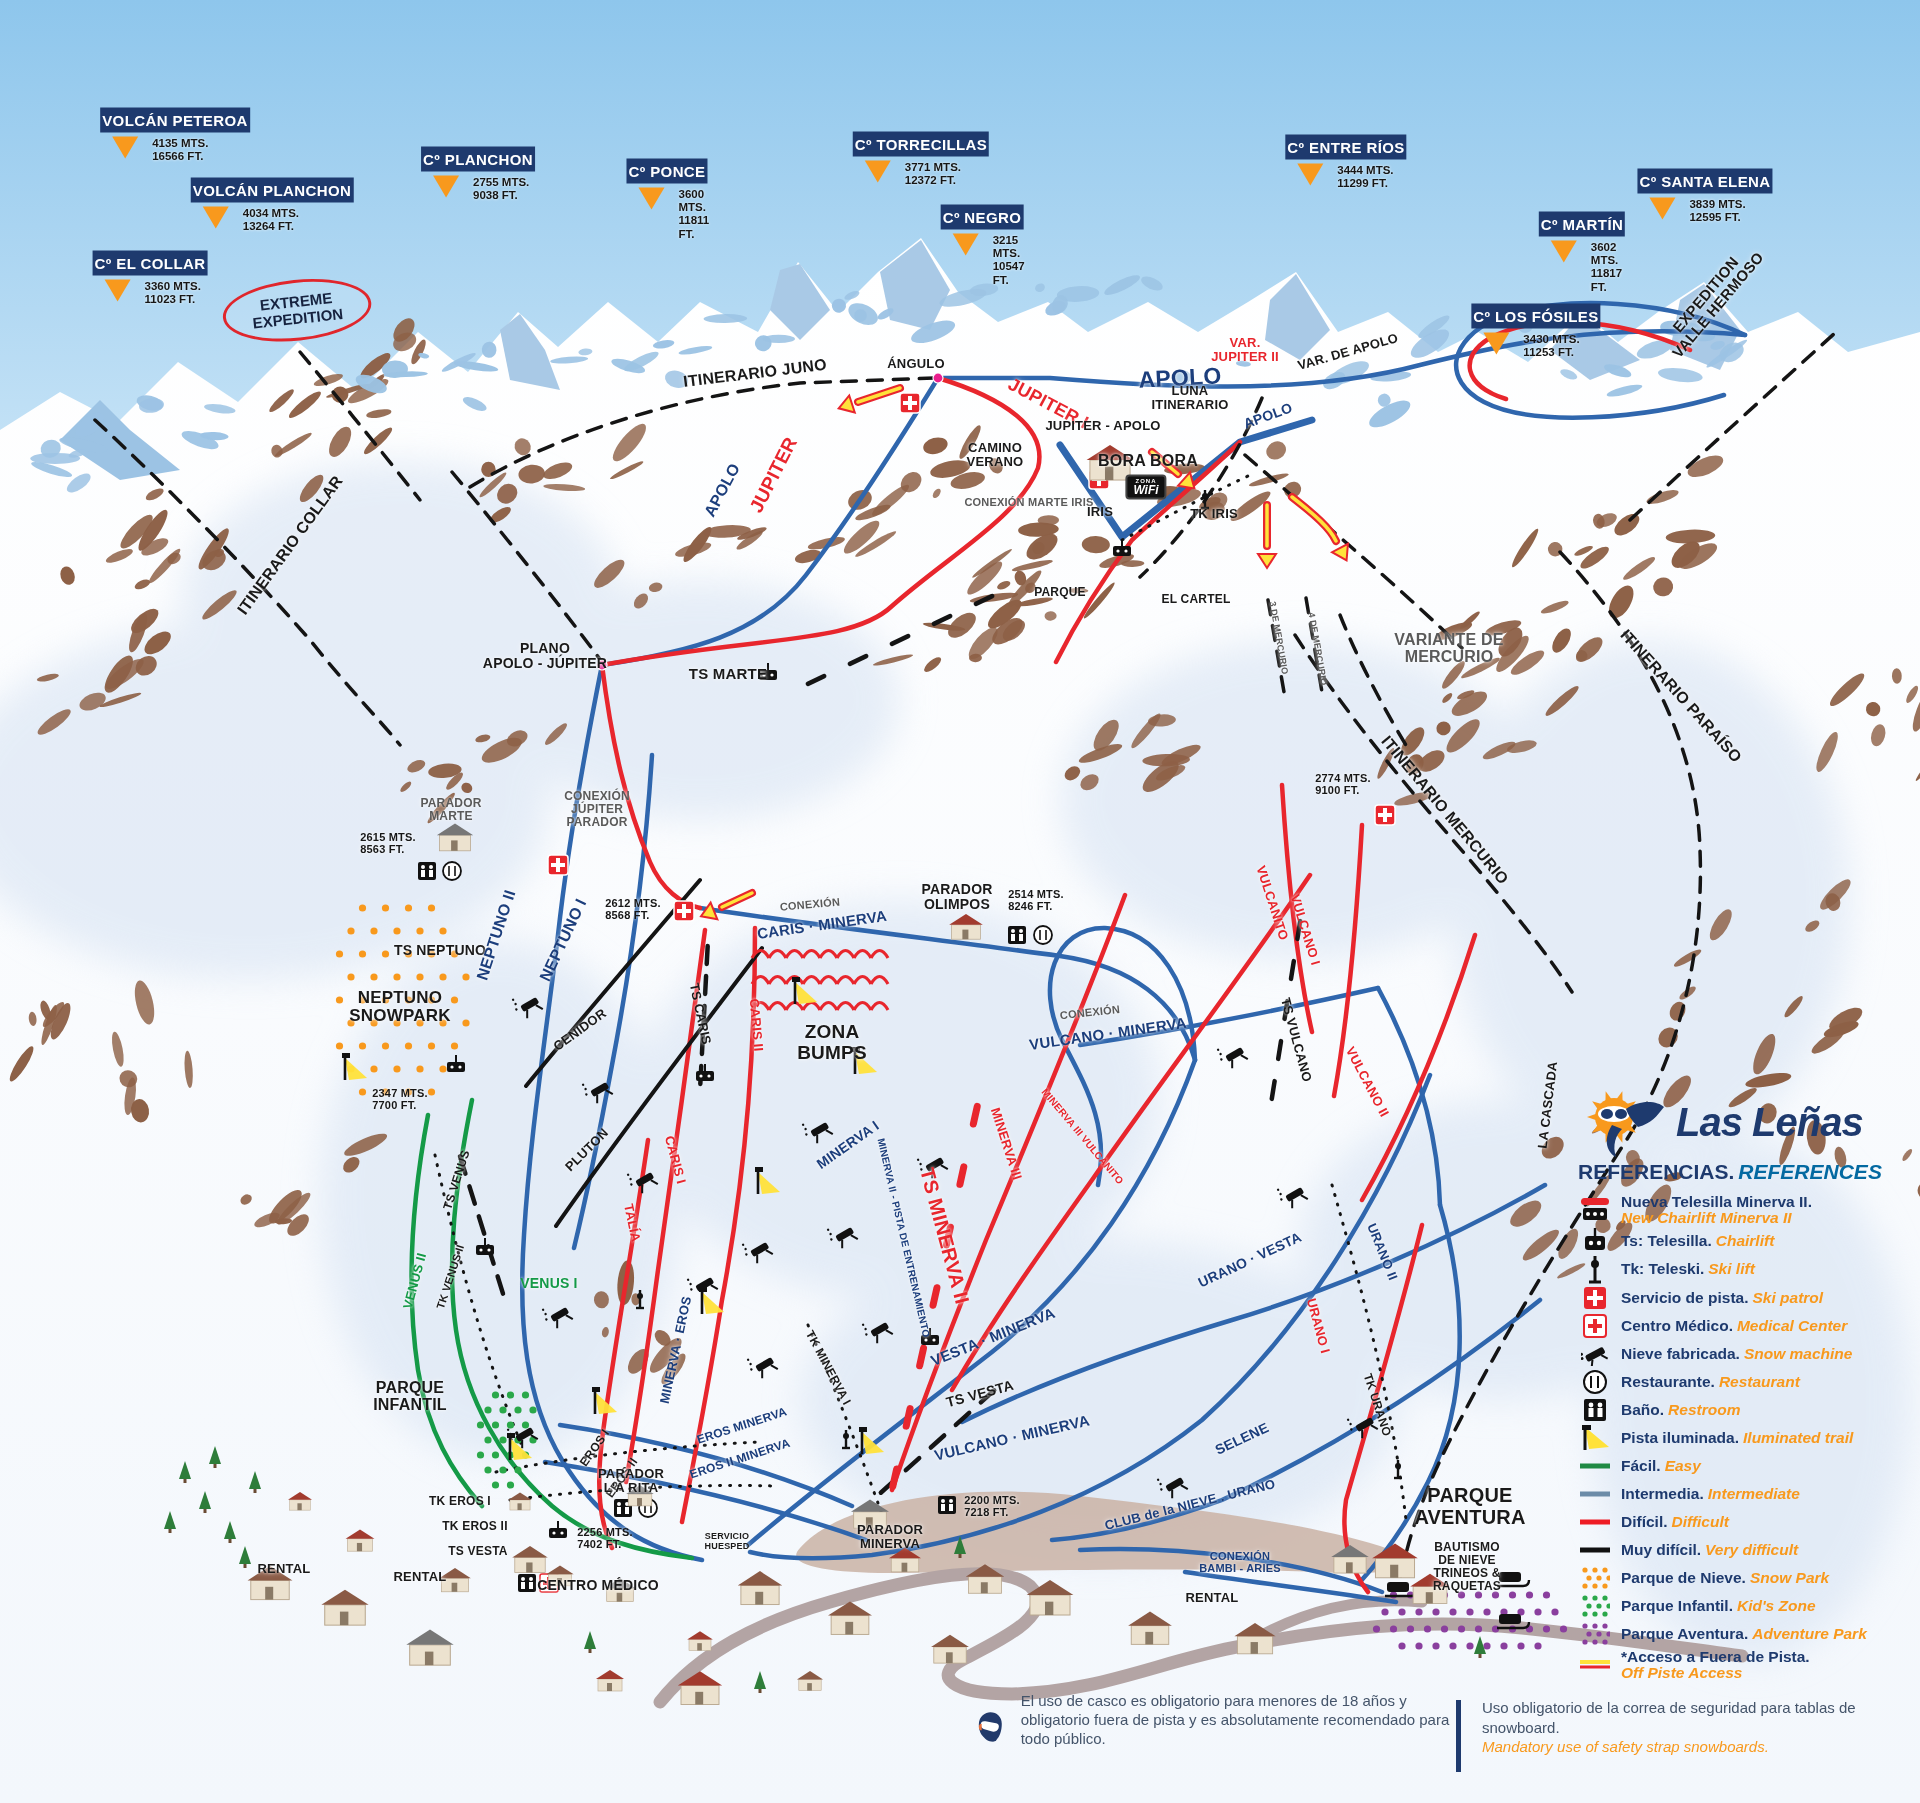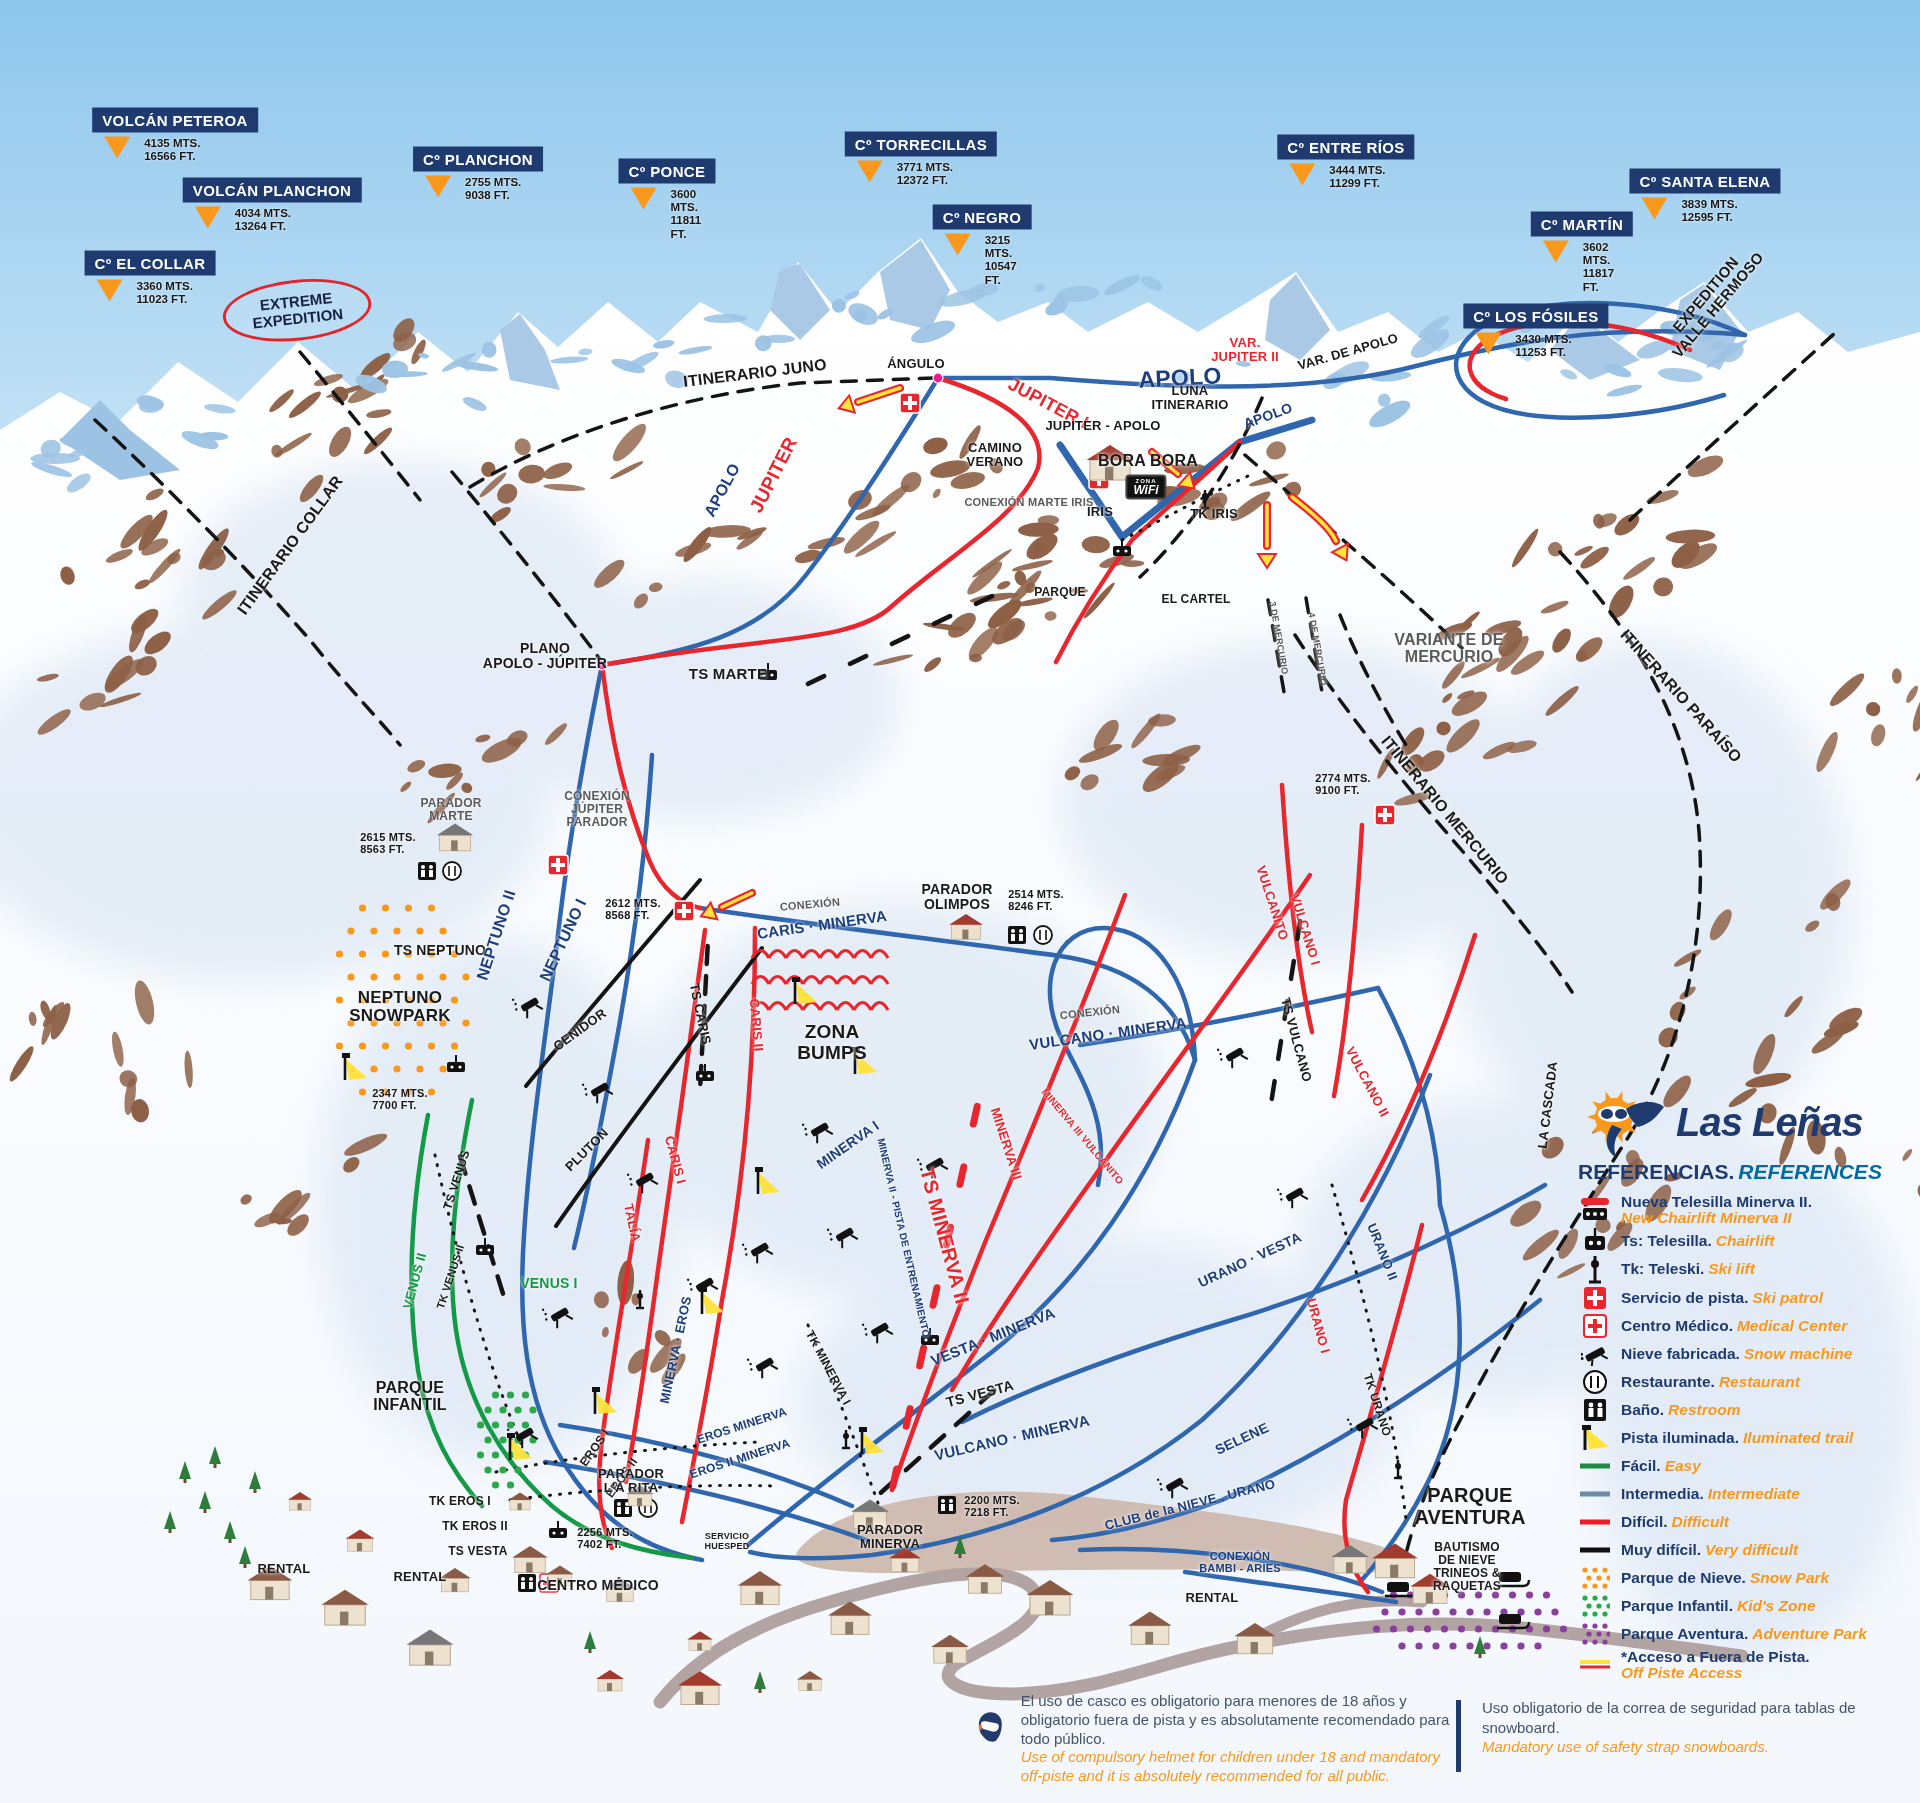--- a/index.html
+++ b/index.html
@@ -8,21 +8,21 @@
   #topo{position:absolute;left:0;top:0;width:1920px;height:1803px;}
   #labels{position:absolute;left:0;top:0;width:1920px;height:1803px;pointer-events:none;}
   .lbl{position:absolute;white-space:pre-line;font-weight:700;line-height:1.08;
        transform:translate(-50%,-50%) rotate(var(--r,0deg));text-align:center;
        letter-spacing:.2px;text-shadow:0 0 3px rgba(255,255,255,.85),0 0 6px rgba(255,255,255,.6);}
   .c-nb{color:#1c3e7c}.c-rb{color:#e8262d}.c-gb{color:#149a47}
   .c-kb{color:#1a1a1a}.c-gr{color:#5a5a5a}
   .c-el{color:#161616;font-size:11.5px;text-align:left}
   .peak{position:absolute;transform:translate(-50%,-50%);text-align:left;}
   .peak-box{background:#1e3a6e;color:#fff;font-weight:700;font-size:15px;
-            padding:4px 10px;letter-spacing:.4px;white-space:nowrap;display:inline-block;}
+            padding:4px 2px;letter-spacing:.4px;white-space:nowrap;display:inline-block;}
   .peak-tri{position:absolute;left:12px;top:calc(100% + 4px);width:0;height:0;
             border-left:13px solid transparent;border-right:13px solid transparent;
             border-top:22px solid #f8991d;}
   .peak-elev{position:absolute;left:52px;top:calc(100% + 4px);font-size:11.5px;font-weight:700;
              color:#161616;white-space:pre-line;line-height:1.15;
              text-shadow:0 0 3px rgba(255,255,255,.9);}
   #extreme{position:absolute;left:297px;top:310px;transform:translate(-50%,-50%) rotate(-6deg);
            border:3px solid #e0262c;border-radius:50%;padding:10px 26px;text-align:center;
            color:#16223f;font-weight:700;font-size:15px;line-height:1.15;background:rgba(255,255,255,.1);}
   #wifi{position:absolute;left:1146px;top:487px;transform:translate(-50%,-50%);
@@ -1605,21 +1605,20 @@
 
   <div id="notice-helmet">
     <svg width="62" height="70" viewBox="0 0 62 70">
       <path d="M8,30 C8,12 22,4 32,4 C46,4 56,14 56,28 C56,42 52,56 44,62 C36,67 28,66 22,60 C12,52 8,42 8,30 Z" fill="#223a6b"></path>
       <path d="M12,30 C12,24 16,22 22,23 L44,27 C50,28 51,33 49,38 C46,44 40,46 34,44 L18,39 C13,37 12,34 12,30 Z" fill="#fff"></path>
       <path d="M14,28 a6,7 0 1 0 0,14 Z" fill="#e8703a"></path>
       <path d="M30,46 C34,56 40,60 46,58 L44,64 C38,68 30,64 26,56 Z" fill="#223a6b"></path>
     </svg>
     <div class="txt">
       <span class="es">El uso de casco es obligatorio para menores de 18 años y obligatorio fuera de pista y es absolutamente recomendado para todo público.</span><br>
-      <span class="en">Use of compulsory helmet for children under 18 and mandatory off-piste and it is absolutely recommended for all public.</span>
     </div>
   </div>
   <div id="divider"></div>
   <div id="notice-strap">
     <span class="es">Uso obligatorio de la correa de seguridad para tablas de snowboard.</span><br>
     <span class="en">Mandatory use of safety strap snowboards.</span>
   </div>
 </div>
 
 </body></html>

